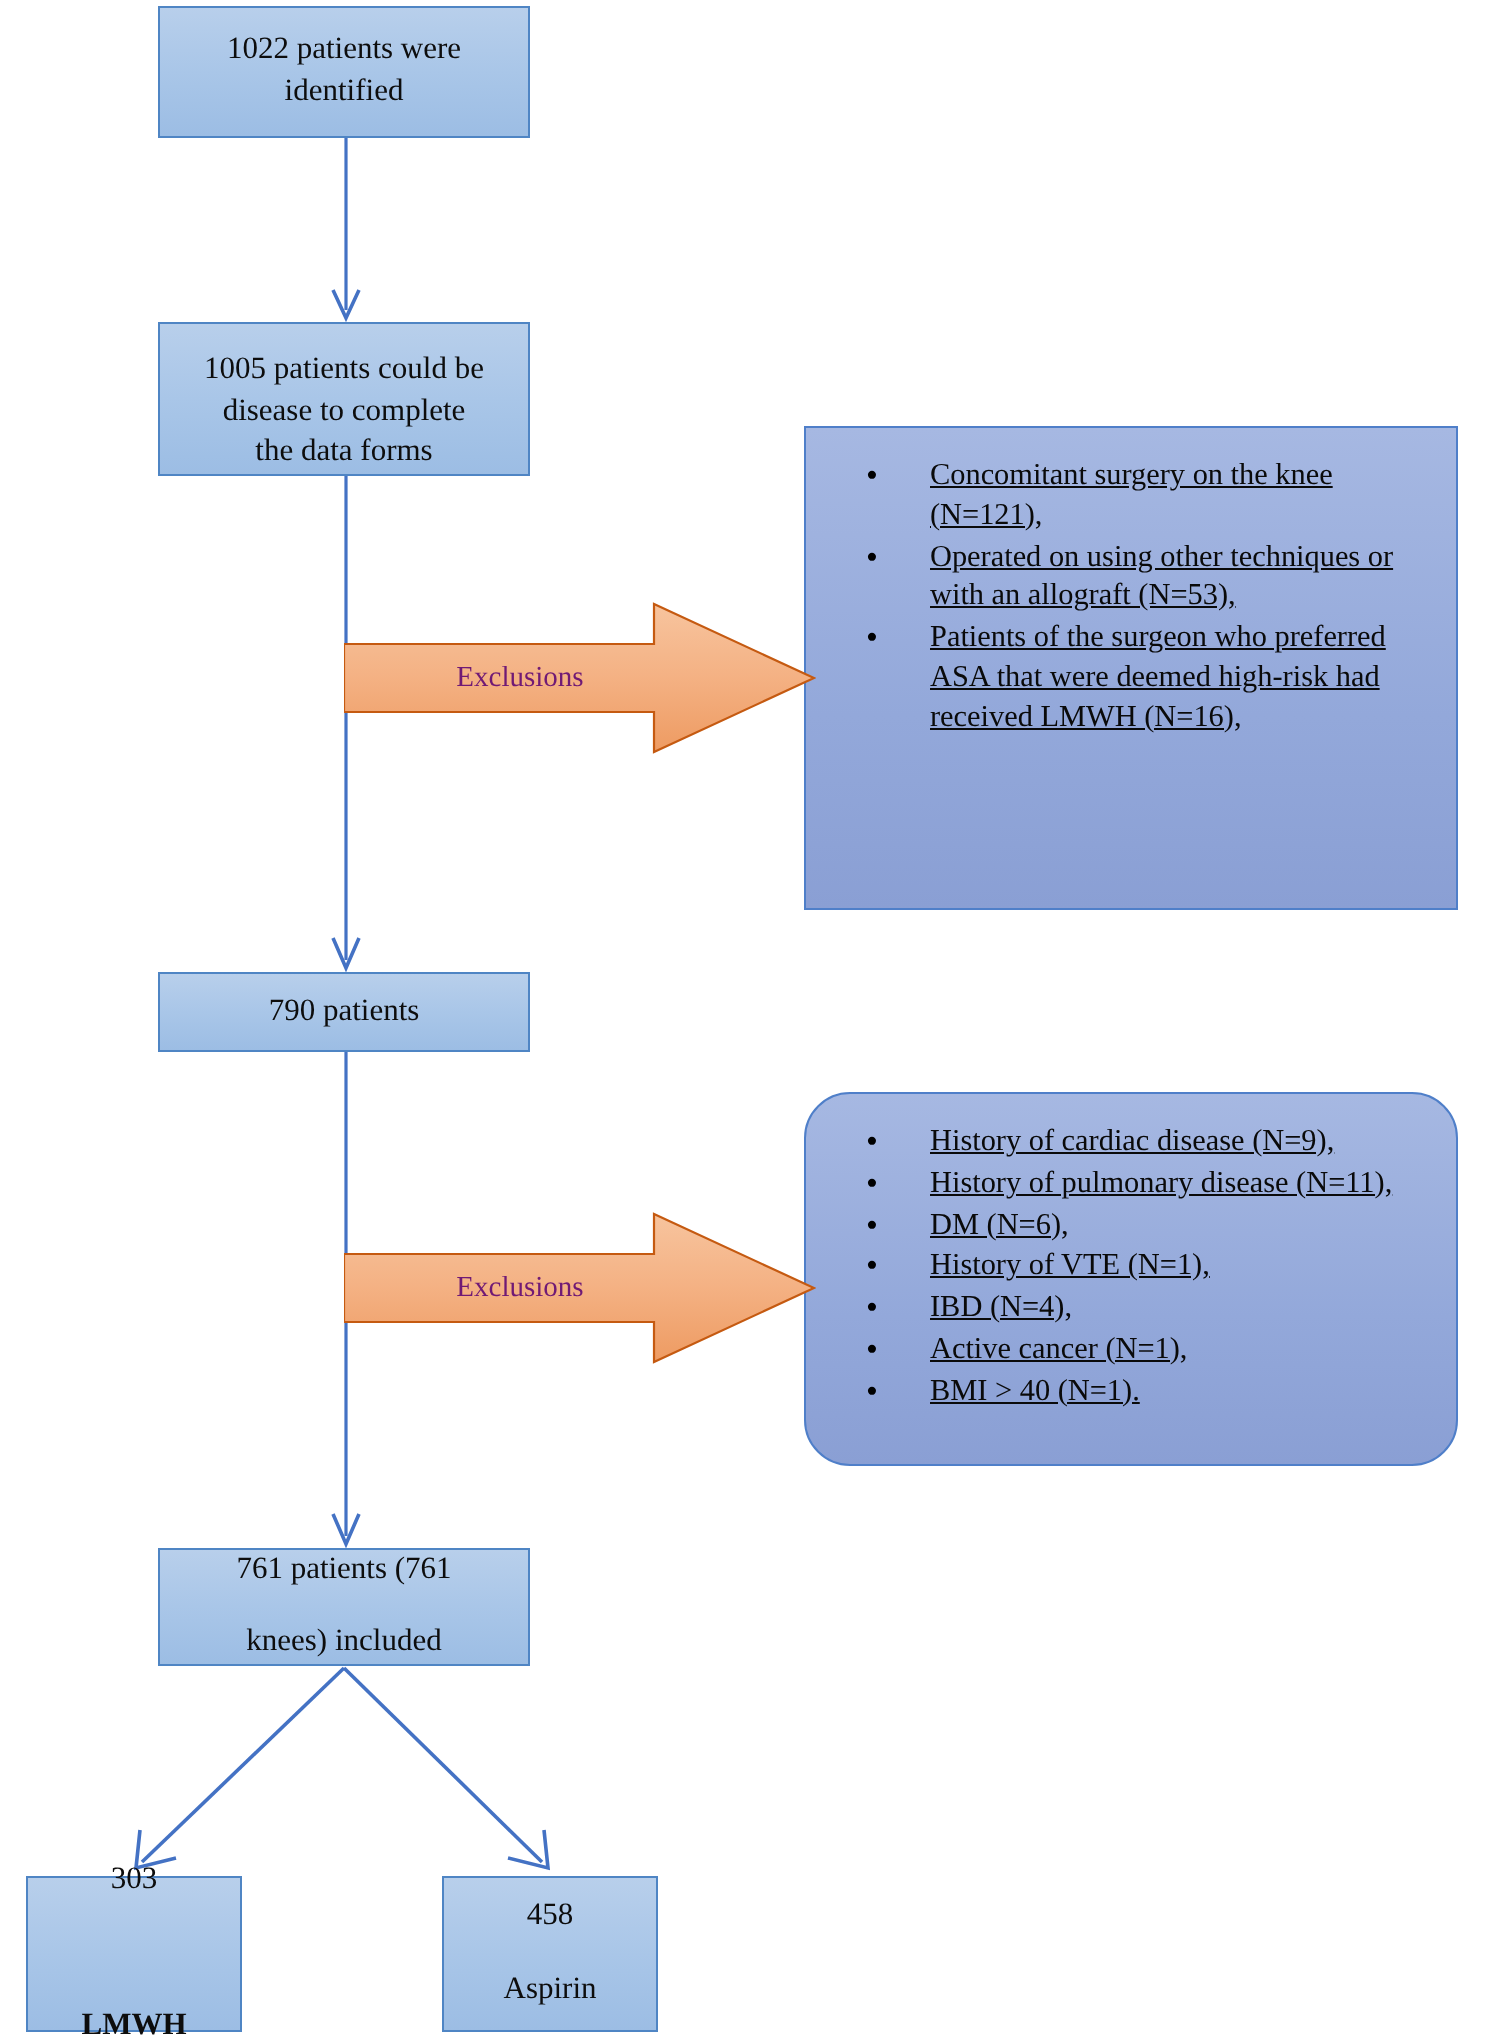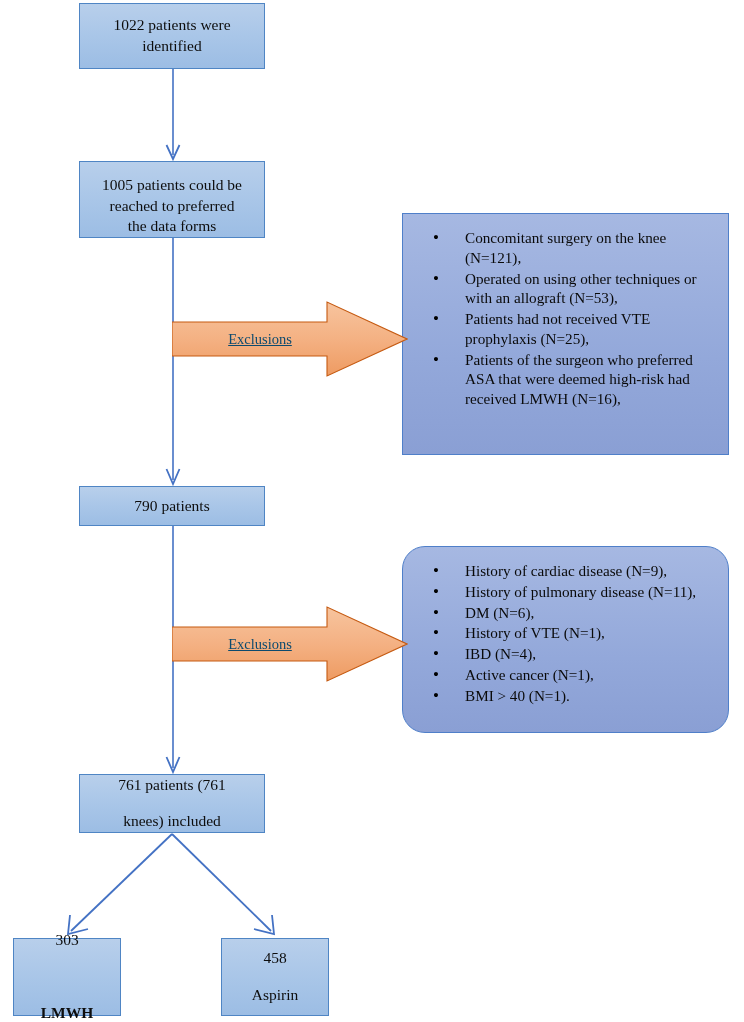--- a/index.html
+++ b/index.html
@@ -53,20 +53,21 @@
     padding: 0;
     list-style: none;
   }
   .excl-list li {
     position: relative;
     margin: 0 0 1px 0;
     padding-left: 52px;
     font-size: 15.2px;
     line-height: 1.30;
     color: #0a0a0a;
+    text-decoration: underline;
   }
   .excl-list li::before {
     content: "\2022";
     position: absolute;
     left: 20px;
     top: -1px;
     font-size: 17px;
     line-height: 1.30;
     color: #000;
   }
@@ -81,23 +82,22 @@
   .excl-arrow .excl-label {
     position: absolute;
     left: 0;
     top: 0;
     width: 176px;
     height: 78px;
     display: flex;
     align-items: center;
     justify-content: center;
     font-size: 14.5px;
-    color: #0c4a6e;
+    color: #701a75;
     pointer-events: none;
-    text-decoration: underline;
   }
 
   
   .connector {
     position: absolute;
   }
   .connector svg { display: block; overflow: visible; }
 
   .fan { position: absolute; }
   .fan svg { display: block; overflow: visible; }
@@ -114,36 +114,35 @@
 
   <div class="connector" style="left:165px; top:69px; width:16px; height:92px;">
     <svg viewBox="0 0 16 92" width="16" height="92" aria-hidden="true">
       <line x1="8" y1="0" x2="8" y2="86" stroke="#4472c4" stroke-width="1.6"></line>
       <polyline points="1.5,76 8,90 14.5,76" fill="none" stroke="#4472c4" stroke-width="1.8"></polyline>
     </svg>
   </div>
 
   <div class="node-box" style="left:79px; top:161px; width:186px; height:77px;justify-content:flex-end;">
     <span class="line">1005 patients could be</span>
-    <span class="line">reached to preferred</span>
+    <span class="line">disease to complete</span>
     <span class="line">the data forms</span>
   </div>
 
   <div class="connector" style="left:165px; top:238px; width:16px; height:248px;">
     <svg viewBox="0 0 16 248" width="16" height="248" aria-hidden="true">
       <line x1="8" y1="0" x2="8" y2="242" stroke="#4472c4" stroke-width="1.6"></line>
       <polyline points="1.5,231 8,246 14.5,231" fill="none" stroke="#4472c4" stroke-width="1.8"></polyline>
     </svg>
   </div>
 
   <div class="excl-panel" style="left:402px; top:213px; width:327px; height:242px;">
     <ul class="excl-list">
       <li>Concomitant surgery on the knee (N=121),</li>
       <li>Operated on using other techniques or with an allograft (N=53),</li>
-      <li>Patients had not received VTE prophylaxis (N=25),</li>
       <li>Patients of the surgeon who preferred ASA that were deemed high-risk had received LMWH (N=16),</li>
     </ul>
   </div>
 
   <div class="excl-arrow" style="left:172px; top:300px;">
     <svg viewBox="0 0 236 78" preserveAspectRatio="none" aria-hidden="true">
       <defs>
         <linearGradient id="orangeGrad1" x1="0" y1="0" x2="0" y2="1">
           <stop offset="0%" stop-color="#f7c49e"></stop>
           <stop offset="50%" stop-color="#f4b183"></stop>

